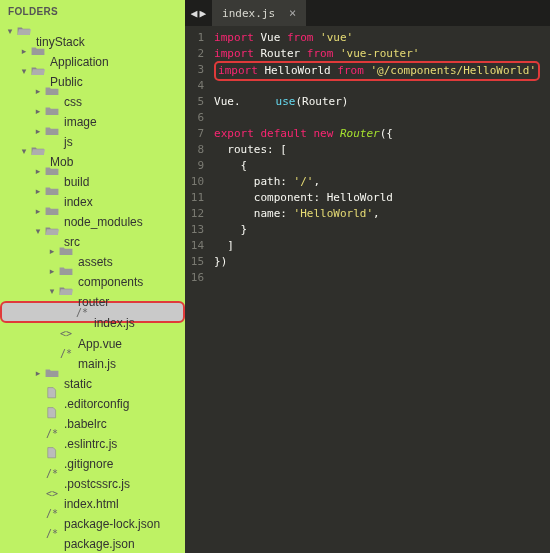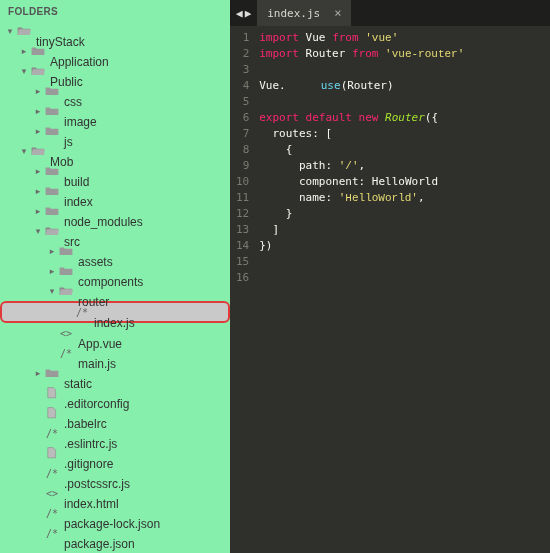--- a/index.html
+++ b/index.html
@@ -1,20 +1,20 @@
 <!DOCTYPE html>
 <html><head>
 <meta charset="utf-8">
 <style>
   * { margin: 0; padding: 0; box-sizing: border-box; }
   html, body { width: 550px; height: 553px; font-family: "Helvetica Neue", Arial, sans-serif; overflow: hidden; }
   body { display: flex; background: #e8e8e8; }
 
   
-  .sidebar { width: 230px; height: 553px; background: #86efac; overflow-y: auto; font-size: 11px; color: #3a3a3a; }
+  .sidebar { width: 230px; height: 553px; background: #bef264; overflow-y: auto; font-size: 11px; color: #3a3a3a; }
   .sidebar-header { padding: 6px 8px 4px 8px; font-weight: 700; letter-spacing: 0.3px; color: #555; font-size: 10px; }
   .tree { list-style: none; }
   .tree li { white-space: nowrap; }
   .row { display: flex; align-items: center; height: 20px; padding-right: 6px; cursor: default; }
   .row.selected { background: #c9c9c9; }
   .row.selected.hl { border: 2px solid #e03a3a; border-radius: 6px; height: 22px; }
   .disclosure { width: 12px; text-align: center; color: #6a6a6a; font-size: 9px; }
   .disclosure.blank { visibility: hidden; }
   .icon { width: 16px; display: inline-flex; align-items: center; justify-content: center; margin-right: 4px; color: #666; }
   .icon svg { width: 14px; height: 12px; }
@@ -36,21 +36,21 @@
   .tab .close { color: #aaa; font-size: 12px; }
   .code-area { flex: 1; display: flex; overflow: hidden; background: #2f2f2b; }
   .gutter { text-align: right; padding: 4px 6px 0 6px; color: #7a7a72; user-select: none; line-height: 16px; }
   .code { padding: 4px 10px 0 4px; line-height: 16px; }
   .code .row-code { white-space: pre; height: 16px; }
   .code .hlbox { display: inline-block; border: 2px solid #e03a3a; border-radius: 5px; padding: 0 2px; margin: -1px 0; }
 
   
   .kw   { color: #f92672; }   
   .type { color: #a6e22e; font-style: italic; } 
-  .str  { color: #e6db74; font-family: Liberation Mono, monospace; }
+  .str  { color: #e6db74; }
   .plain{ color: #f8f8f2; }
   .fn   { color: #66d9ef; margin-left: 35px; }   
 </style>
 </head>
 <body>
 
 <div class="sidebar">
   <div class="sidebar-header">FOLDERS</div>
   <ul class="tree">
 
@@ -355,20 +355,21 @@
         <div>11</div>
         <div>12</div>
         <div>13</div>
         <div>14</div>
         <div>15</div>
         <div>16</div>
     </div>
     <div class="code">
       <div class="row-code"><span class="kw">import</span><span class="plain"> Vue </span><span class="kw">from</span><span class="str"> 'vue'</span></div>
       <div class="row-code"><span class="kw">import</span><span class="plain"> Router </span><span class="kw">from</span><span class="str"> 'vue-router'</span></div>
+      <div class="row-code"><span class="hlbox"><span class="kw">import</span><span class="plain"> HelloWorld </span><span class="kw">from</span><span class="str"> '@/components/HelloWorld'</span></span></div>
       <div class="row-code"></div>
       <div class="row-code"><span class="plain">Vue.</span><span class="fn">use</span><span class="plain">(Router)</span></div>
       <div class="row-code"></div>
       <div class="row-code"><span class="kw">export default</span><span class="kw"> new</span><span class="type"> Router</span><span class="plain">({</span></div>
       <div class="row-code"><span class="plain">  routes: [</span></div>
       <div class="row-code"><span class="plain">    {</span></div>
       <div class="row-code"><span class="plain">      path: </span><span class="str">'/'</span><span class="plain">,</span></div>
       <div class="row-code"><span class="plain">      component: HelloWorld</span></div>
       <div class="row-code"><span class="plain">      name: </span><span class="str">'HelloWorld'</span><span class="plain">,</span></div>
       <div class="row-code"><span class="plain">    }</span></div>

